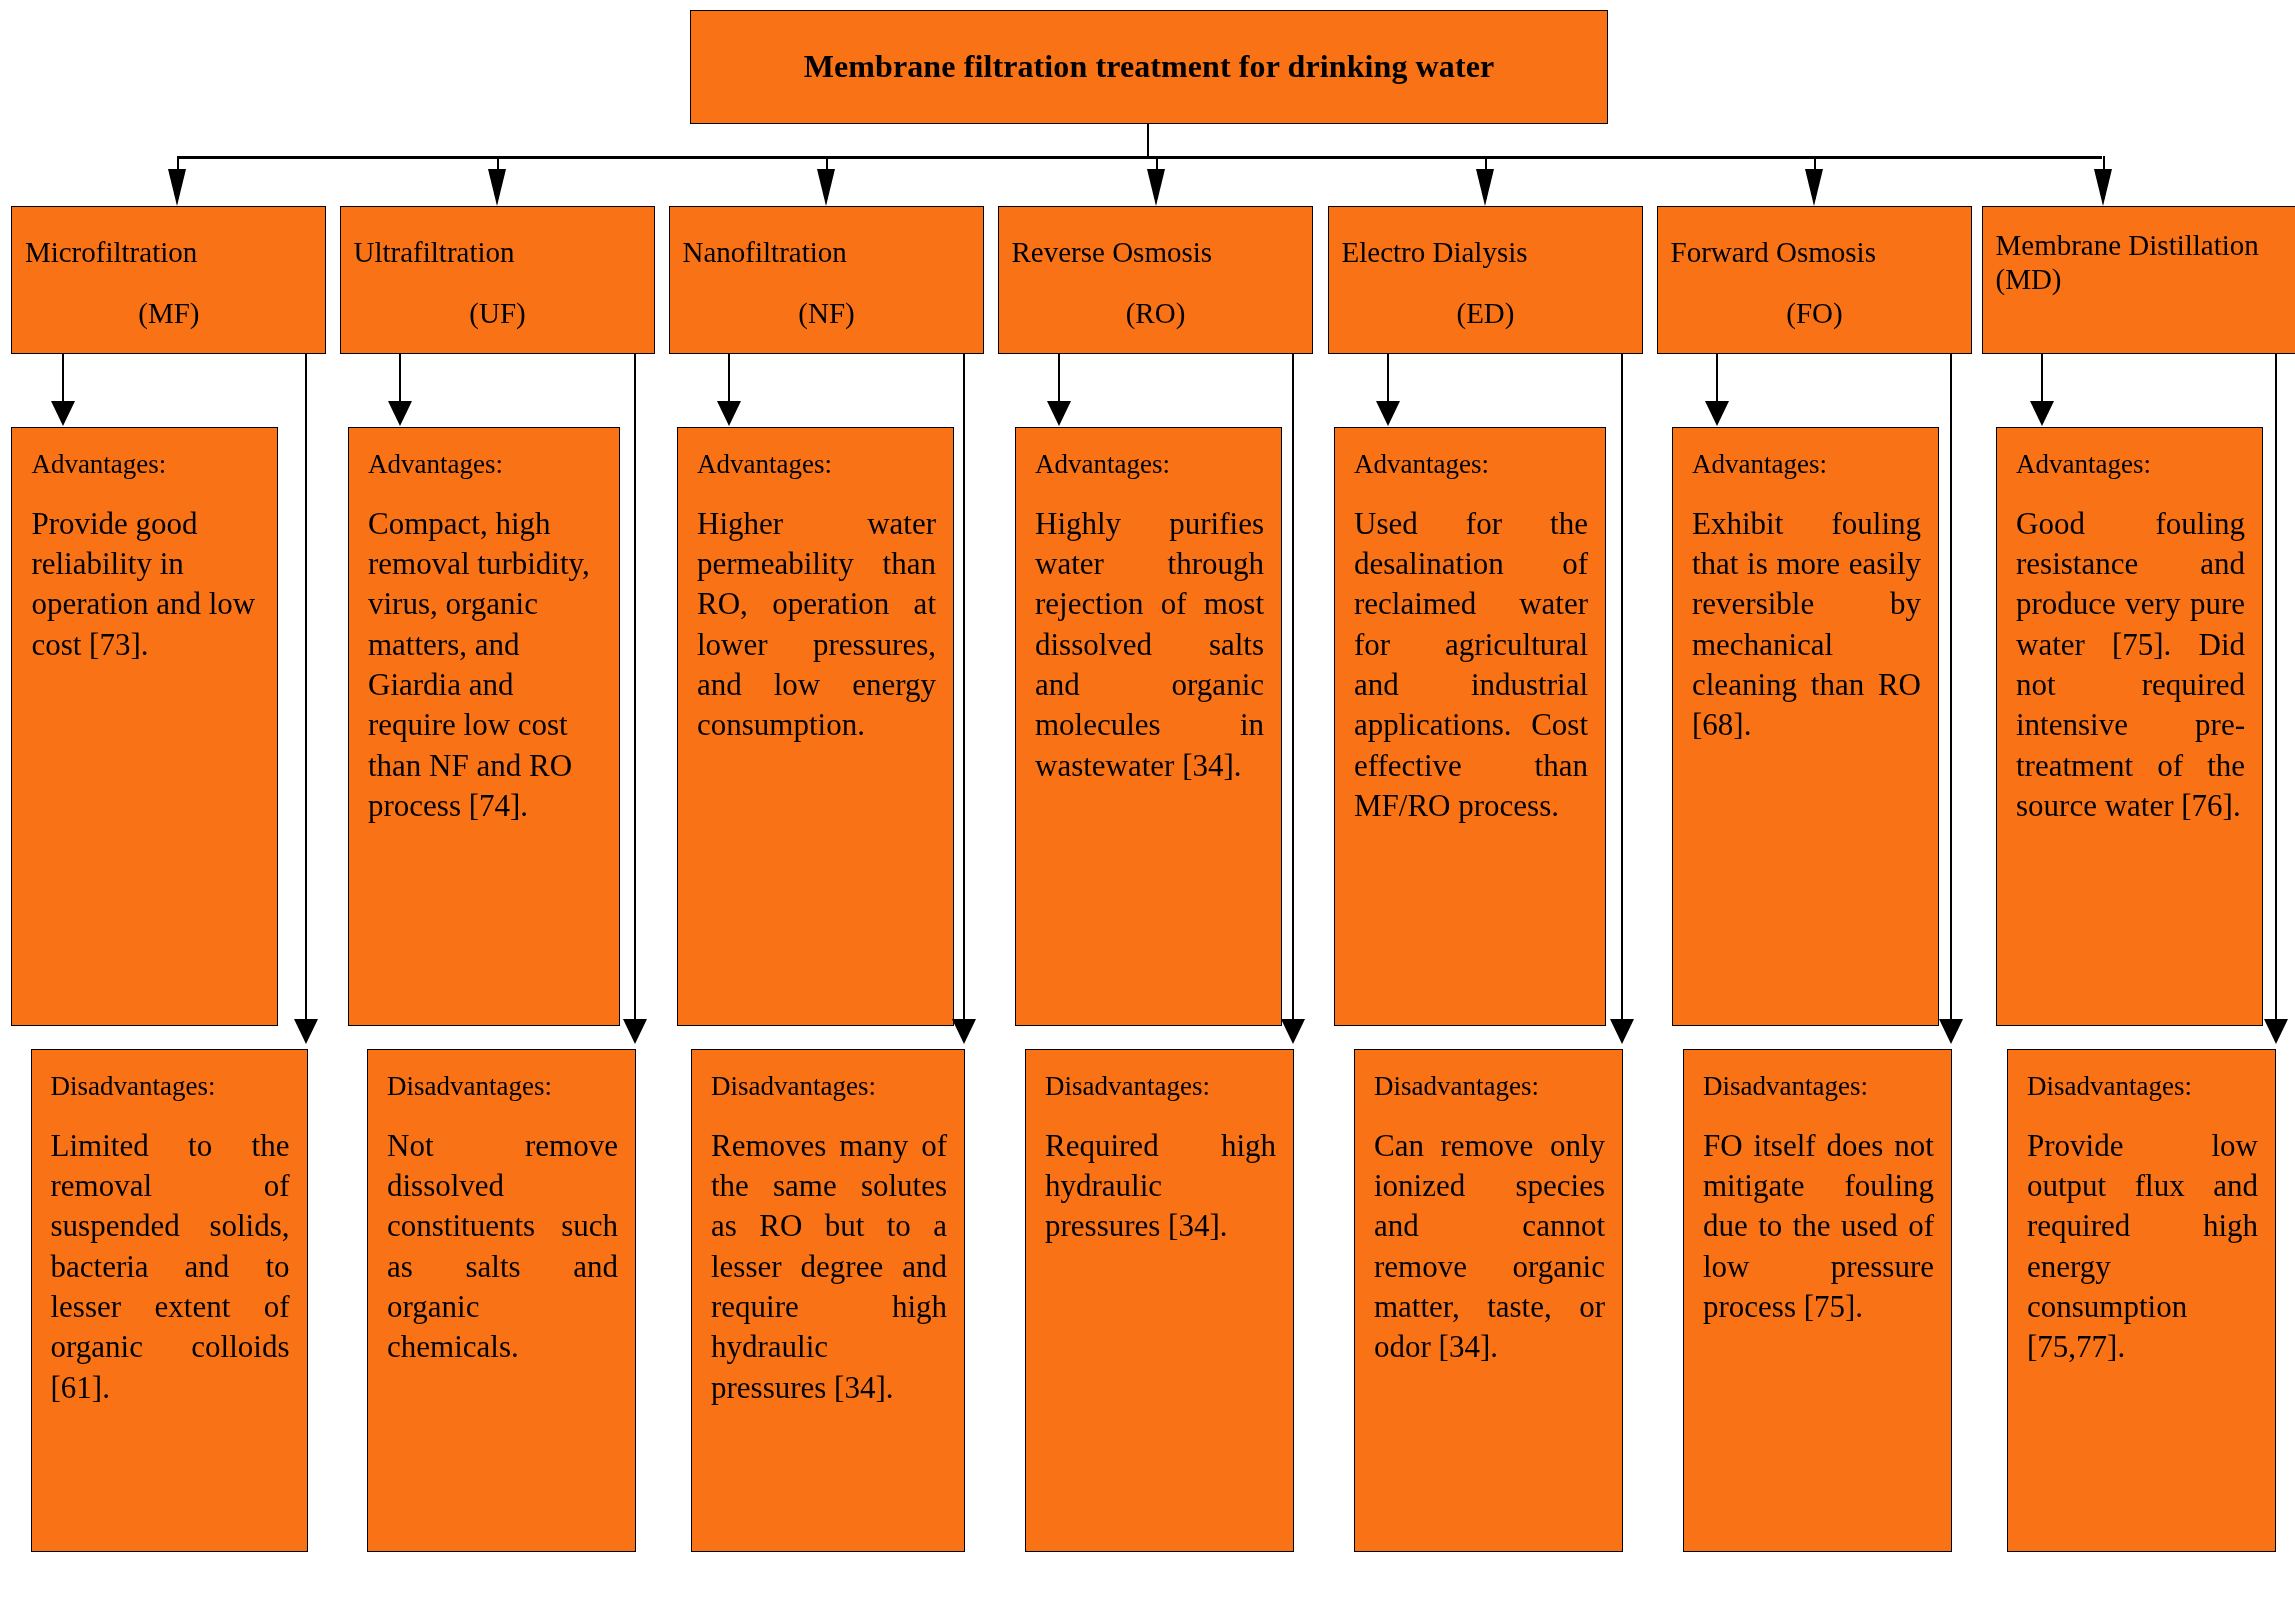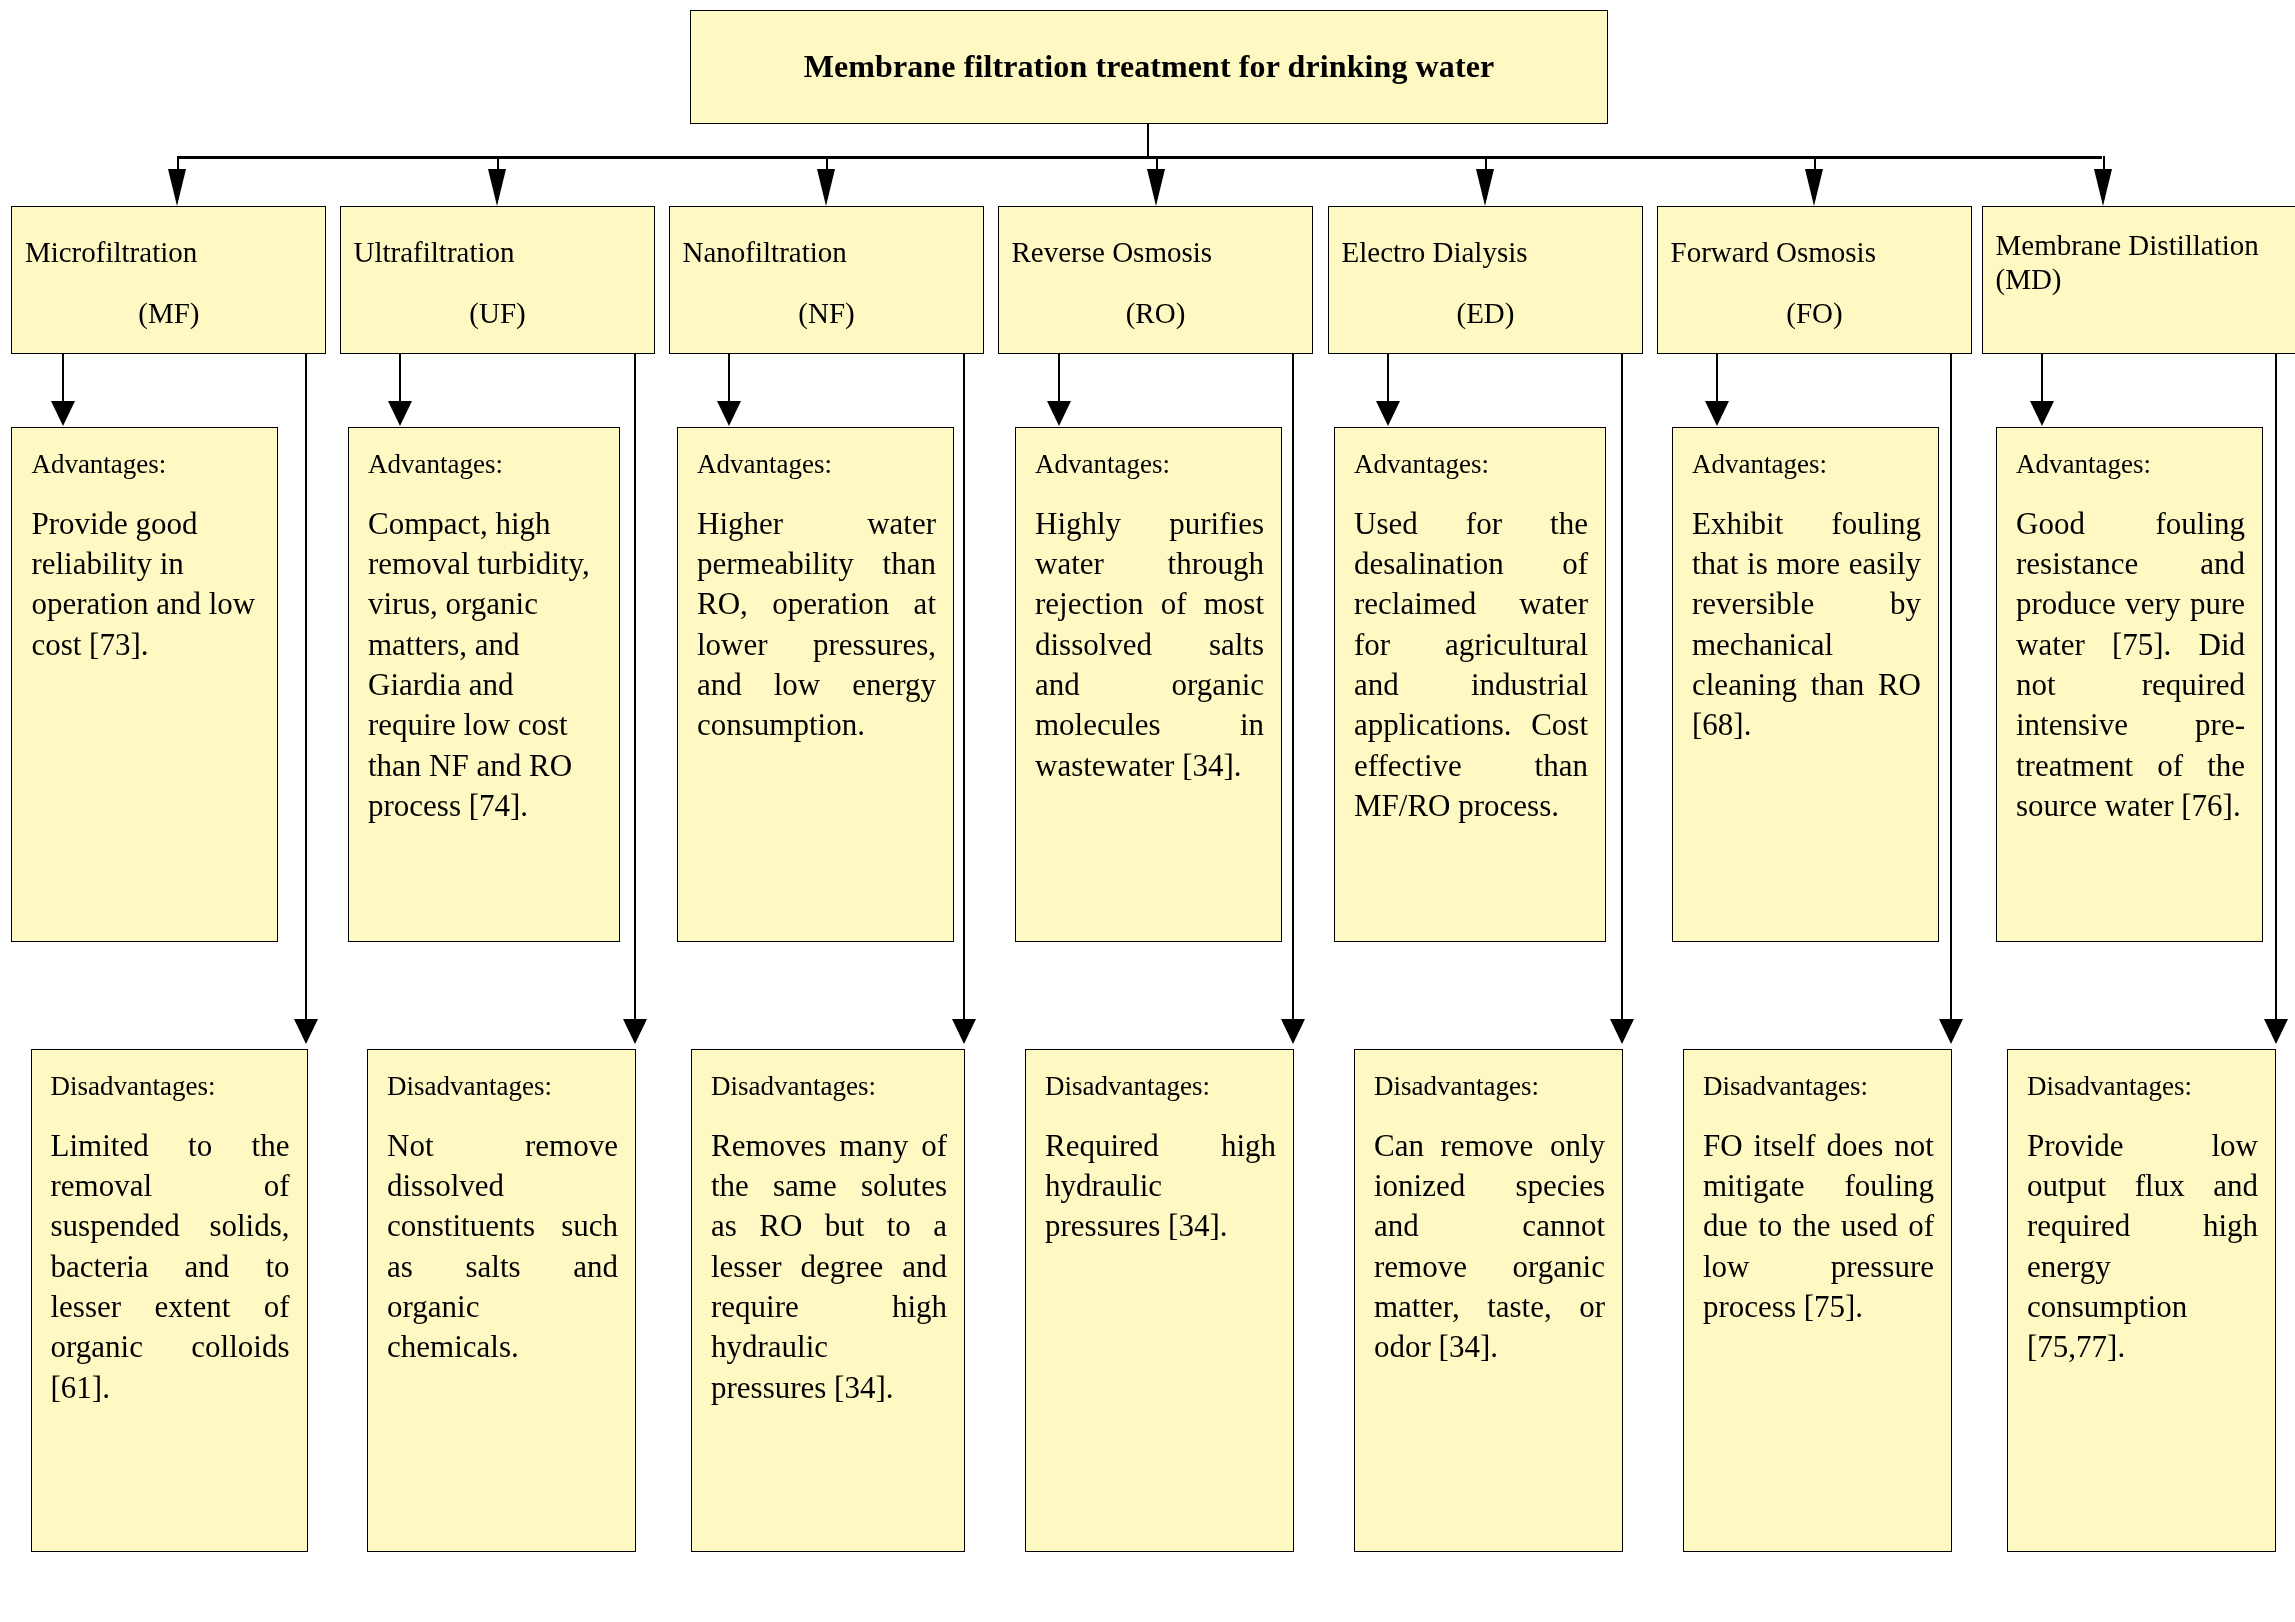--- a/index.html
+++ b/index.html
@@ -18,21 +18,21 @@
     height: 1623px;
     background: #ffffff;
     overflow: hidden;
   }
 
   
   .box {
     position: absolute;
     box-sizing: border-box;
     border: 1.9px solid #000000;
-    background: #fef9c3;
+    background: #f97316;
   }
 
   
   #title-box {
     left: 690px;
     top: 9.5px;
     width: 918px;
     height: 114px;
     display: flex;
     align-items: center;
@@ -65,21 +65,21 @@
     font-size: 29px;
     line-height: 1.18;
     text-align: center;
     margin-top: 27px;
   }
   .proc-box.two-line { padding-top: 21px; }
 
   
   .adv-box {
     top: 427px;
-    height: 515px;
+    height: 599px;
   }
   .dis-box {
     top: 1049px;
     height: 503px;
   }
   .panel-inner {
     padding: 20px 17px 0 19px;
   }
   .panel-head {
     font-size: 27px;

